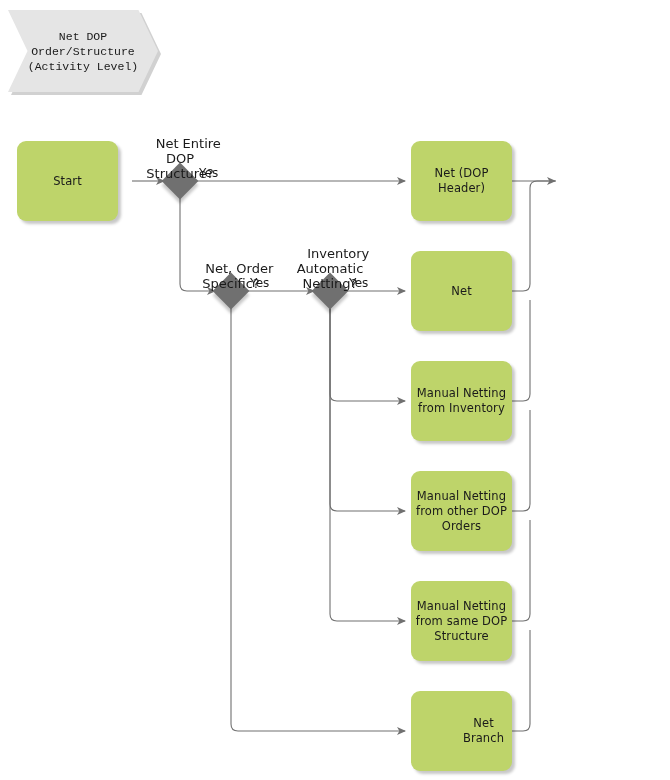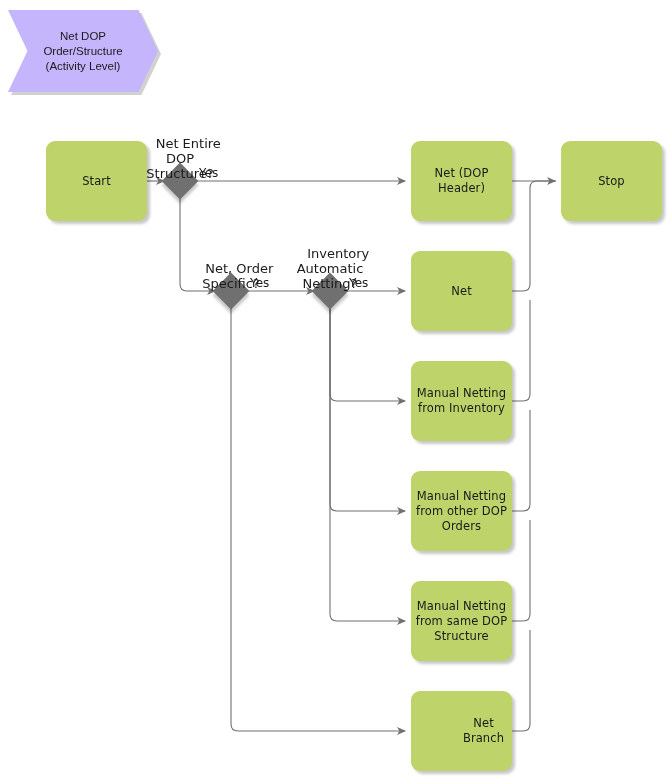--- a/index.html
+++ b/index.html
@@ -39,28 +39,28 @@
     background: #bed46a;
     border-radius: 9px;
     box-shadow: 3px 3px 3px rgba(0,0,0,0.22);
   }
   .banner {
     position: absolute;
     left: 8px;
     top: 10px;
     width: 150px;
     height: 82px;
-    background: #c4b5fd;
+    background: #e5e5e5;
     -webkit-clip-path: polygon(0 0, 87% 0, 100% 50%, 87% 100%, 0 100%, 13% 50%);
     clip-path: polygon(0 0, 87% 0, 100% 50%, 87% 100%, 0 100%, 13% 50%);
     display: flex;
     align-items: center;
     justify-content: center;
     text-align: center;
-    font-family: Liberation Sans, sans-serif;
+    font-family: Liberation Mono, monospace;
     font-size: 11.5px;
     line-height: 15px;
     color: #1a1a1a;
   }
   .banner-shadow {
     position: absolute;
     left: 11px;
     top: 13px;
     width: 150px;
     height: 82px;
@@ -133,32 +133,29 @@
     </g>
   </svg>
 
   <div class="banner-shadow"></div>
   <div class="banner">
     <span class="txt" style="white-space:pre-line">Net DOP
 Order/Structure
 (Activity Level)</span>
   </div>
 
-  <div class="node task" style="left:46px; top:141px;">
+  <div class="node task" style="left:17px; top:141px;">
     <span class="txt" style="white-space:pre-line">Start</span>
   </div>
 
   <div class="node task" style="left:411px; top:141px;">
     <span class="txt" style="white-space:pre-line">Net (DOP
 Header)</span>
   </div>
 
-  <div class="node task" style="left:561px; top:141px;">
-    <span class="txt" style="white-space:pre-line">Stop</span>
-  </div>
 
   <div class="node task" style="left:411px; top:251px;">
     <span class="txt" style="white-space:pre-line">Net</span>
   </div>
 
   <div class="node task" style="left:411px; top:361px;">
     <span class="txt" style="white-space:pre-line">Manual Netting
 from Inventory</span>
   </div>
 

